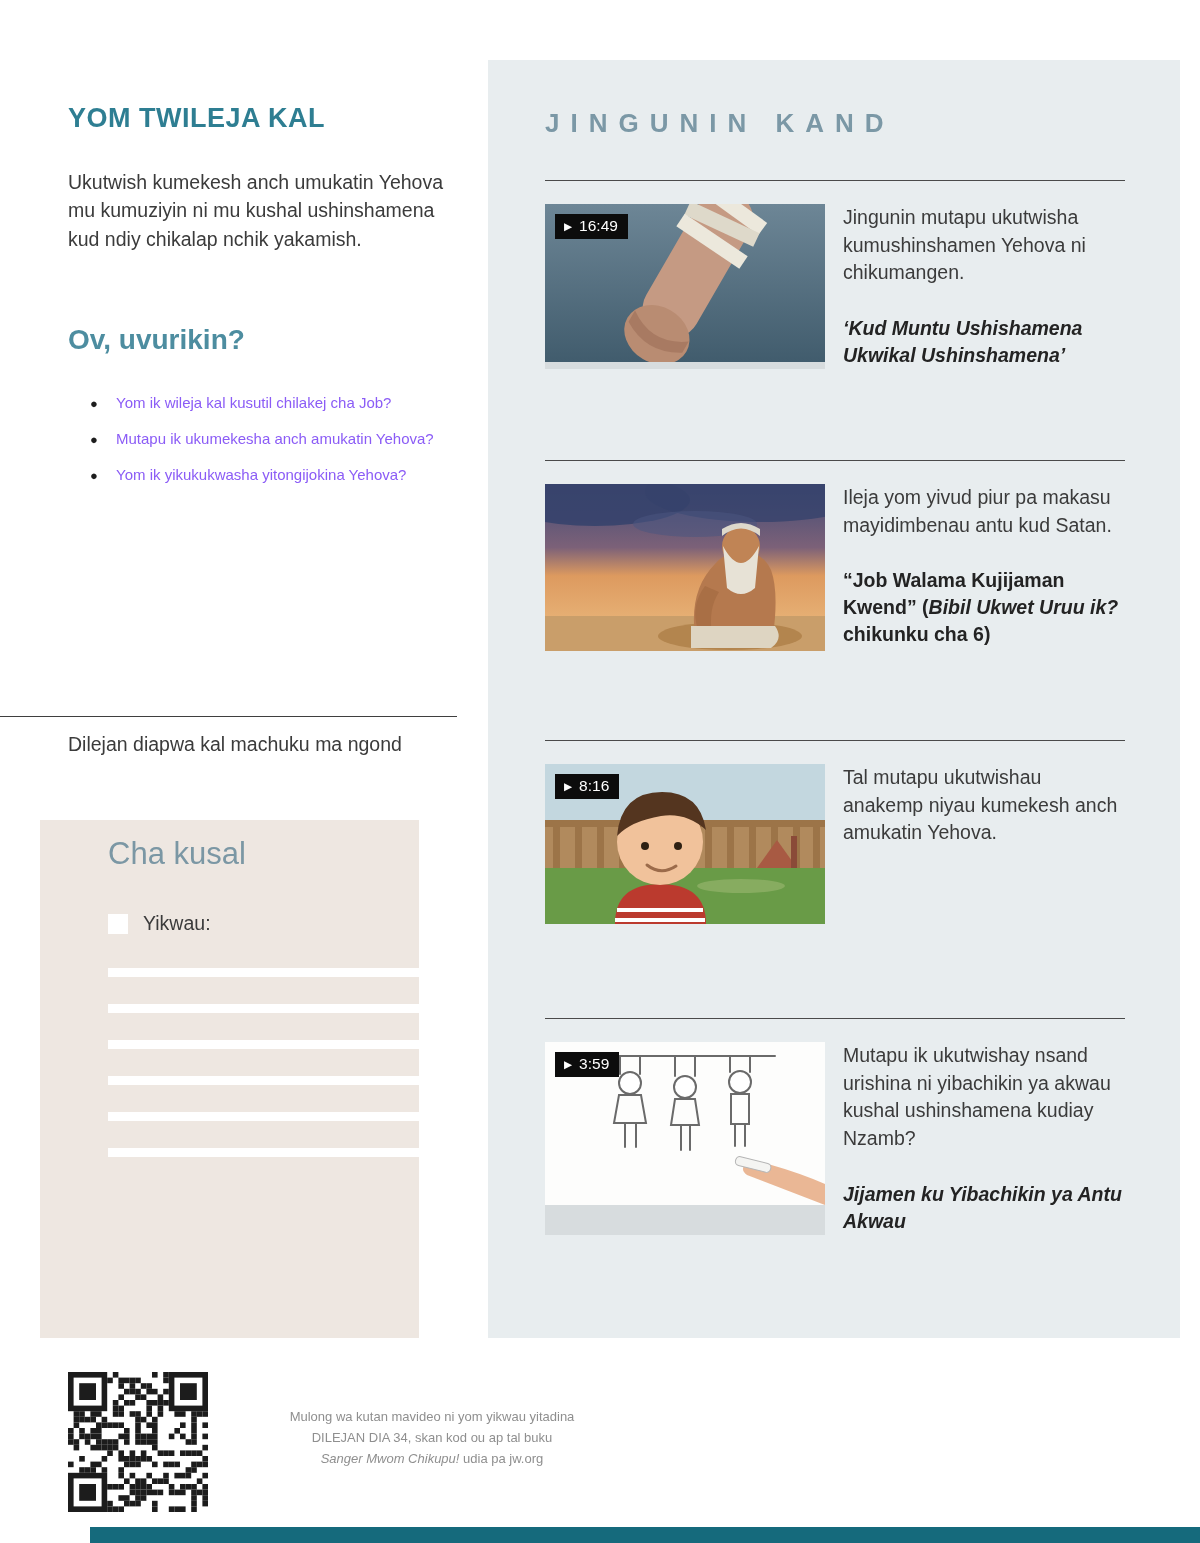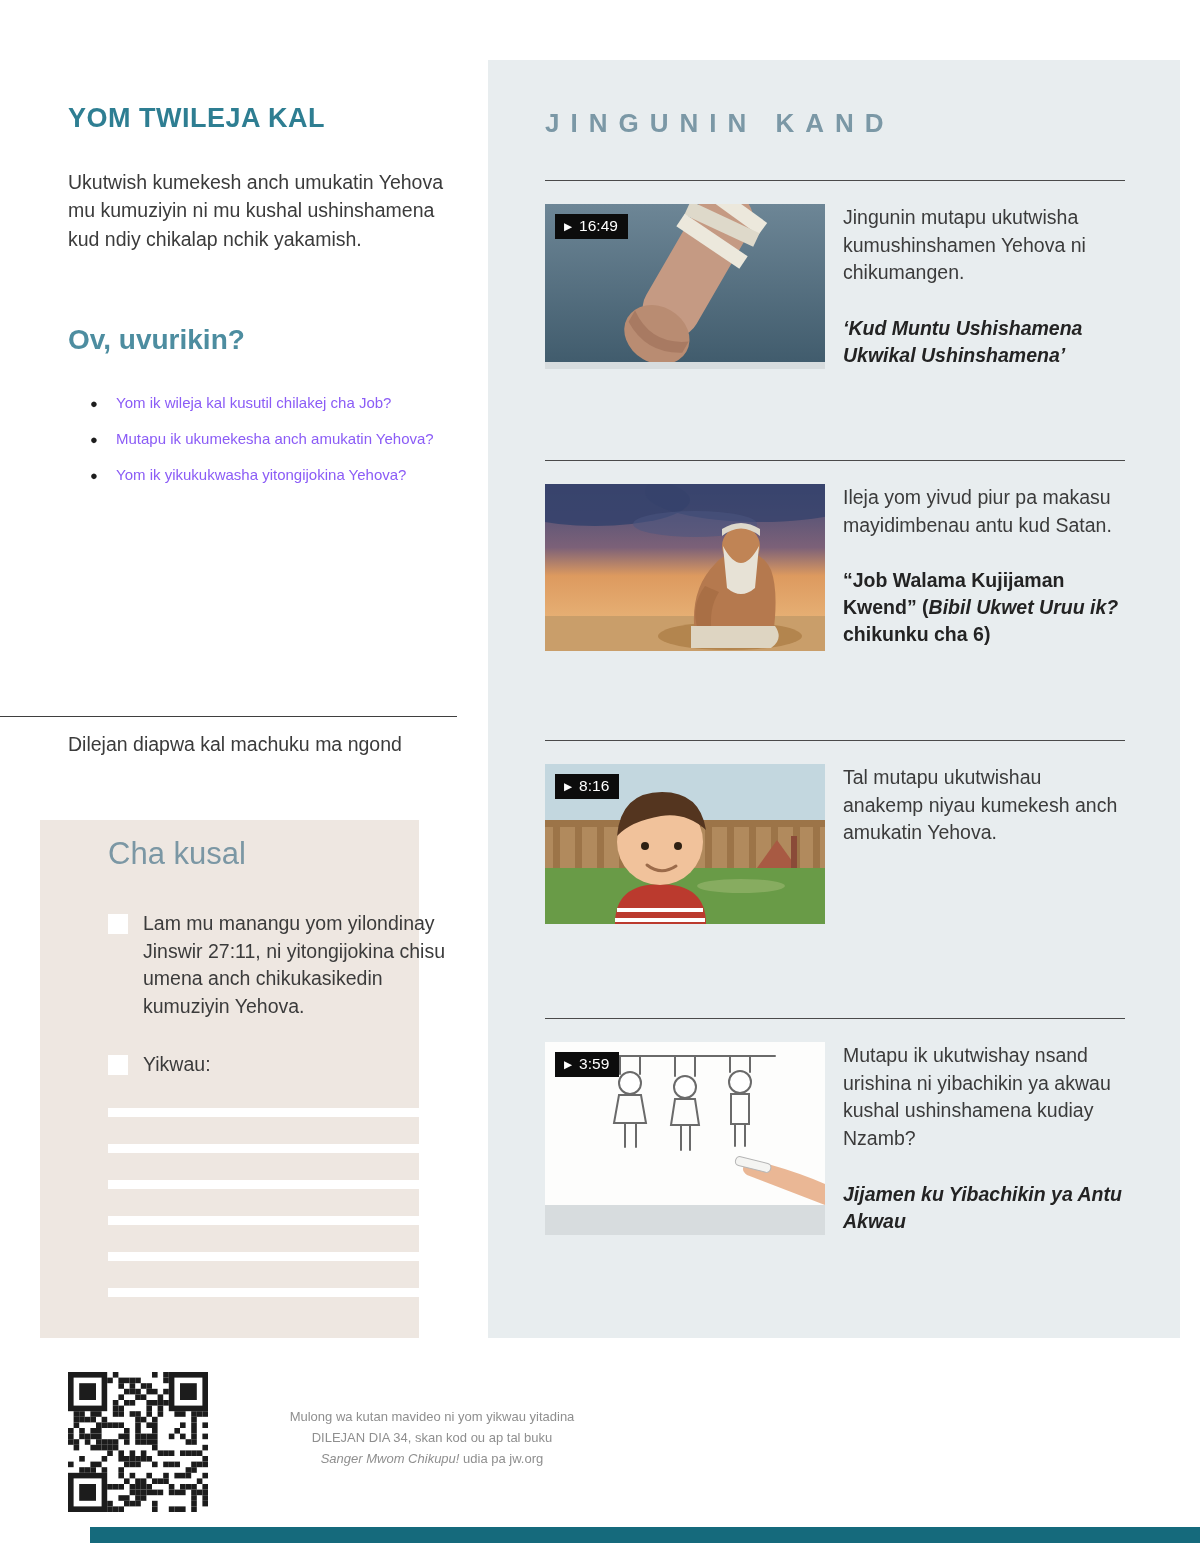--- a/index.html
+++ b/index.html
@@ -72,24 +72,20 @@
     <li><span>Yom ik yikukukwasha yitongijokina Yehova?</span></li>
   </ul>
 
   <div class="left-rule"></div>
 
   <p class="note">Dilejan diapwa kal machuku ma ngond</p>
 
   <section class="homework">
     <h2 class="hw-title">Cha kusal</h2>
 
-    <div class="task">
-      <div class="checkbox"></div>
-      <div class="task-text">Lam mu manangu yom yilondinay Jinswir 27:11, ni yitongijokina chisu umena anch chikukasikedin kumuziyin Yehova.</div>
-    </div>
 
     <div class="task">
       <div class="checkbox"></div>
       <div class="task-text">Yikwau:</div>
     </div>
 
     <div class="write-lines">
       <div class="write-line"></div>
       <div class="write-line"></div>
       <div class="write-line"></div>

